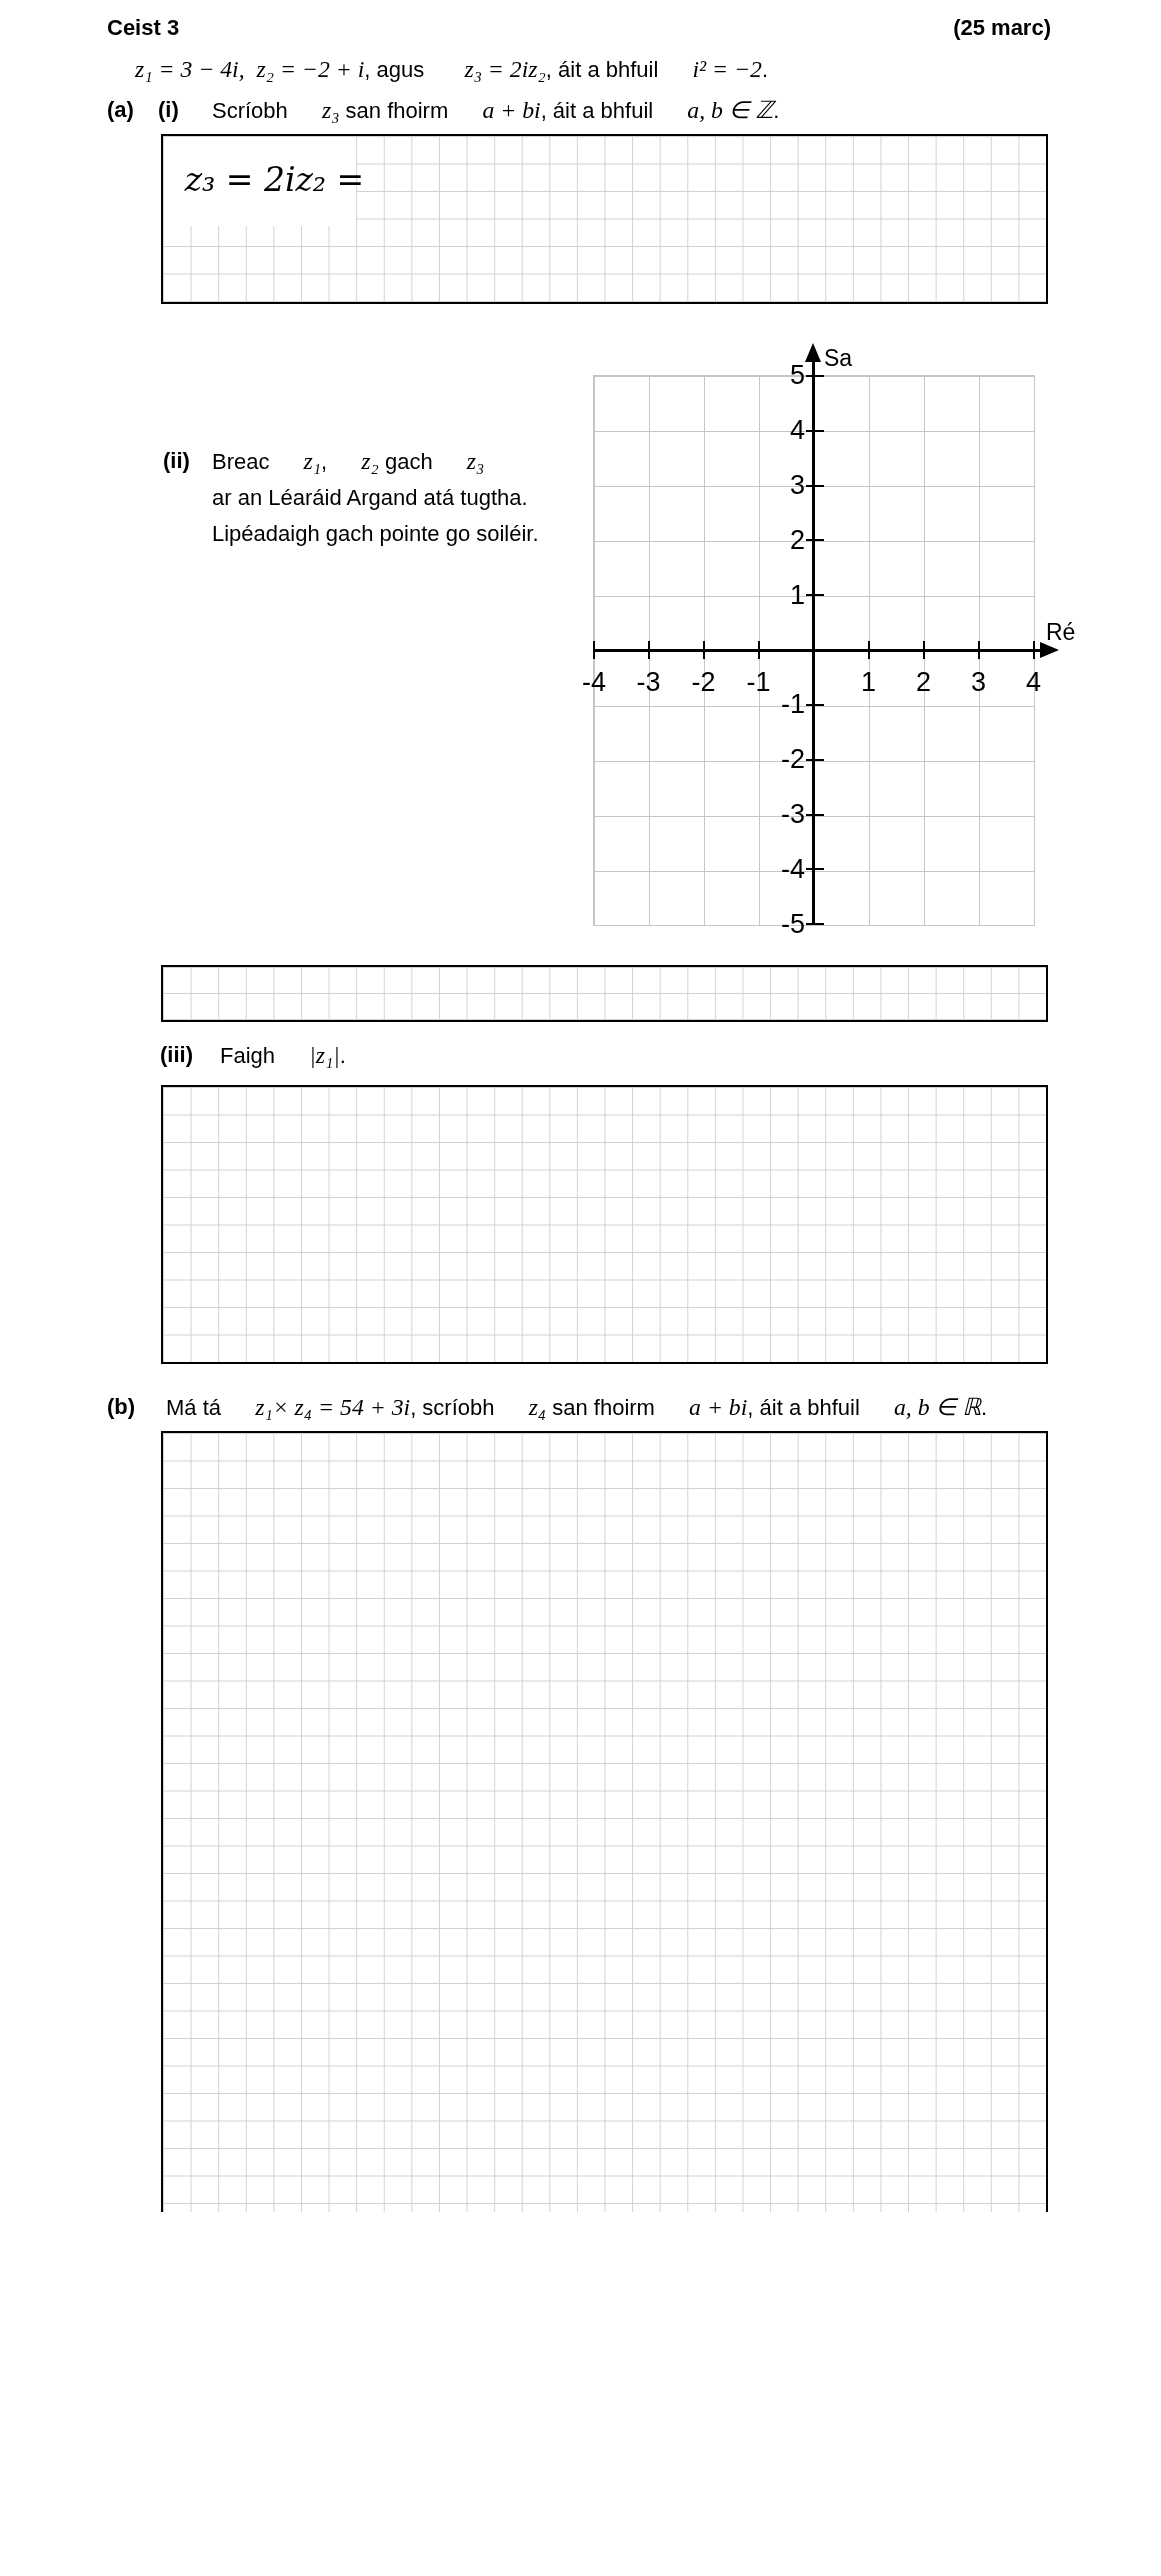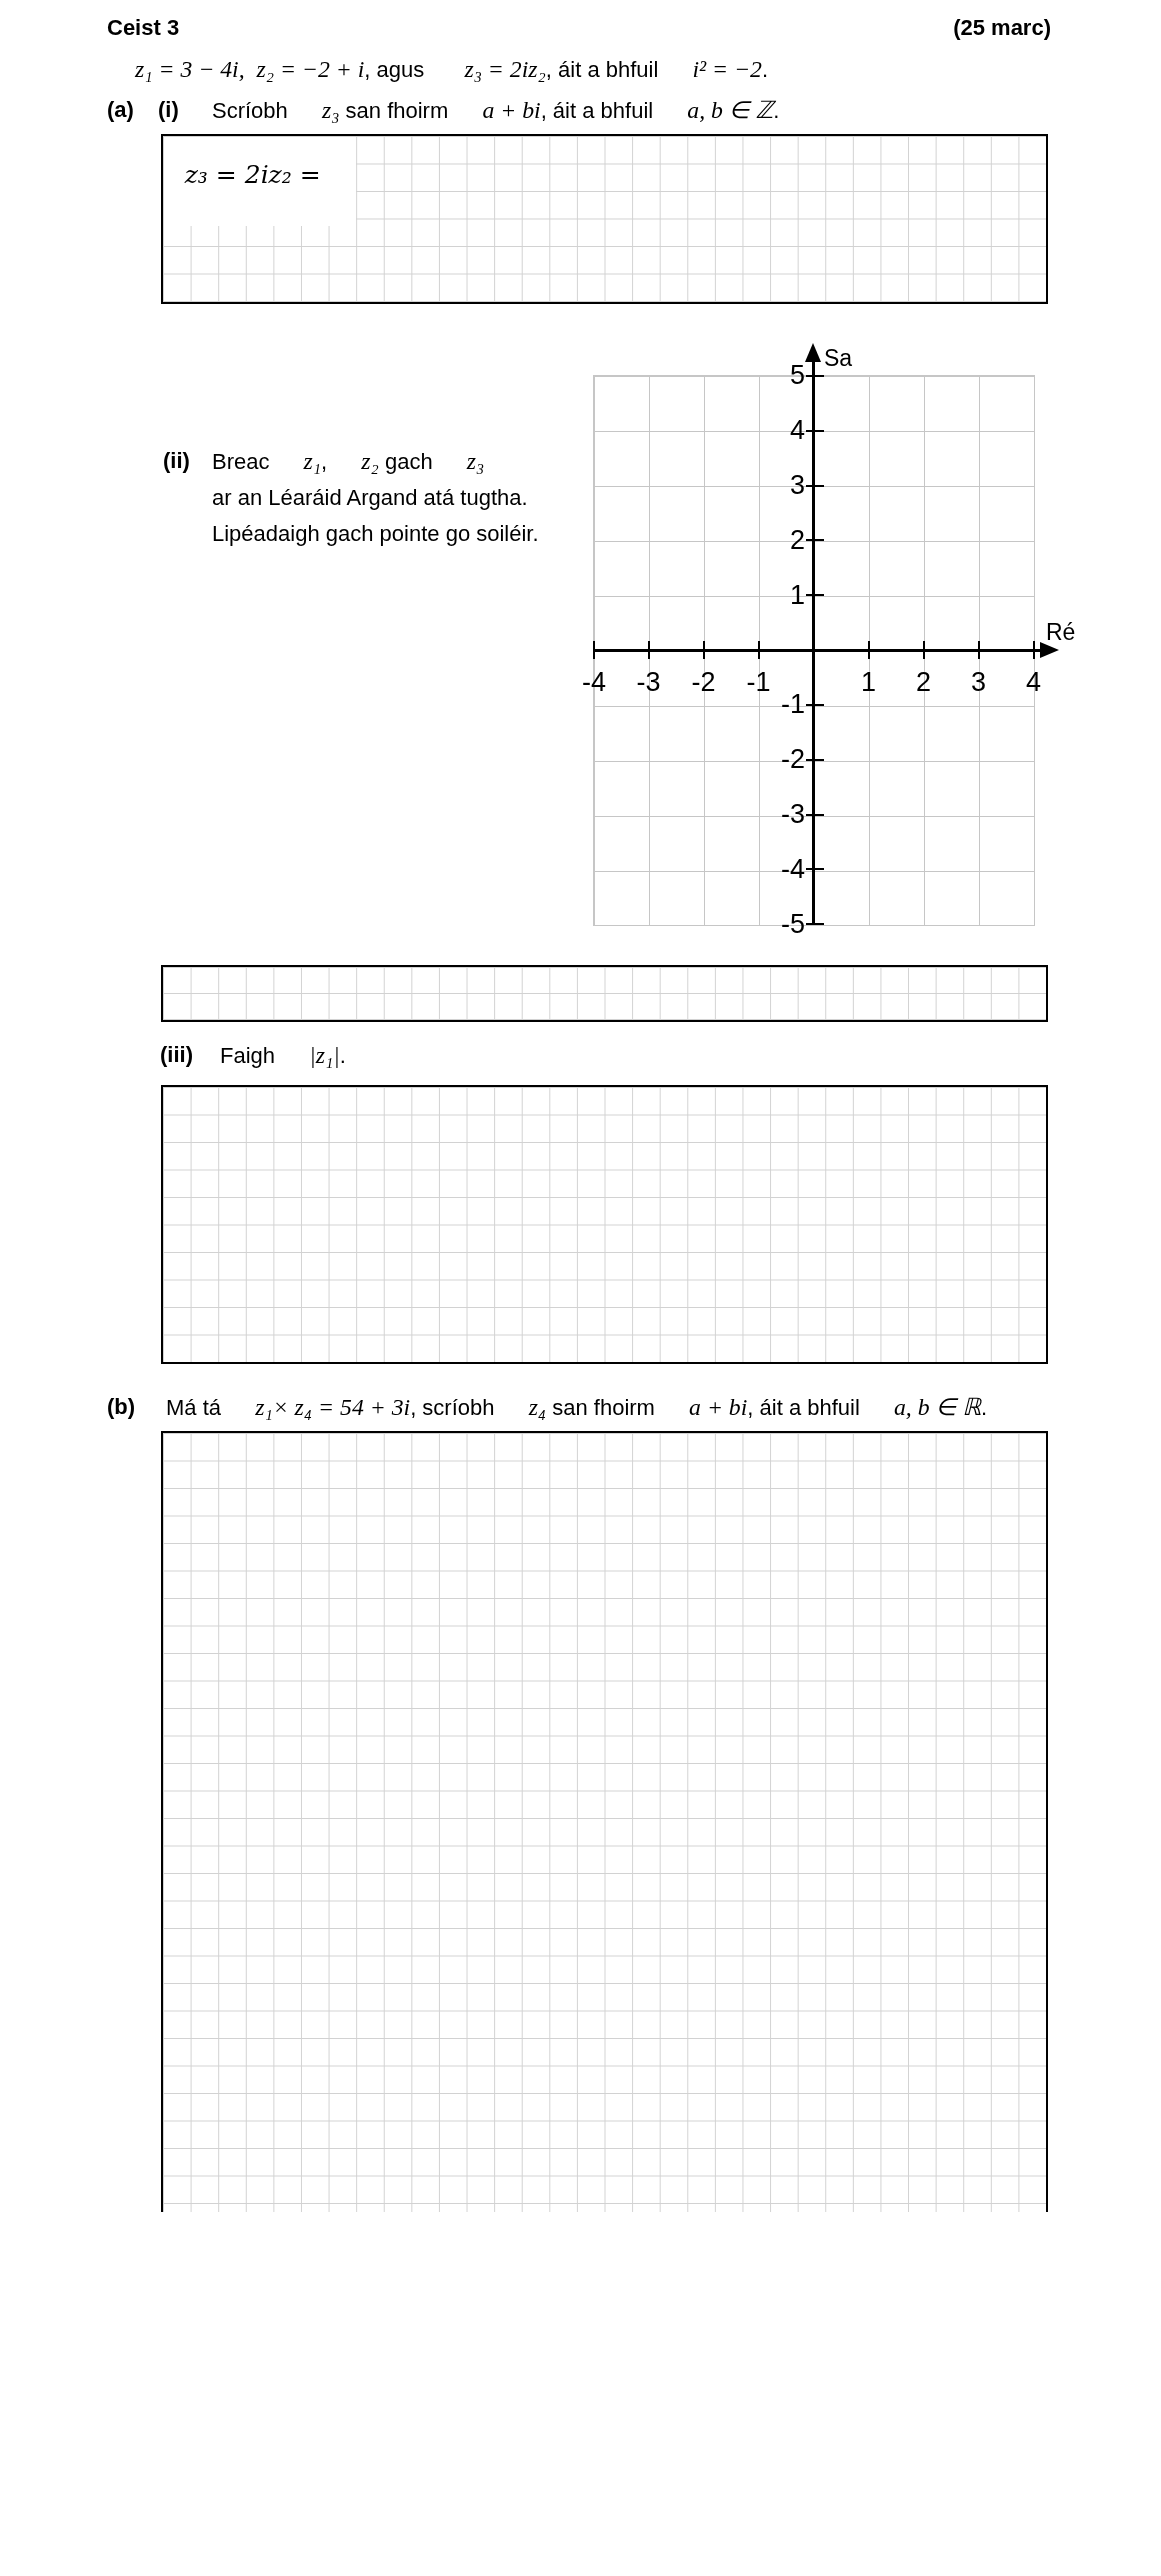--- a/index.html
+++ b/index.html
@@ -29,21 +29,21 @@
       linear-gradient(to right, #d2d2d2 1.3px, transparent 1.3px),
       linear-gradient(to bottom, #d2d2d2 1.3px, transparent 1.3px);
     background-size:27.6px 27.5px;
   }
   .box1-label-patch{
     position:absolute; left:162px; top:135px; width:192px; height:89px;
     background:#ffffff;
   }
   .box1-label-text{
     position:absolute; left:20.4px; top:23px;
-    font-family:"DejaVu Serif", serif; font-style:italic; font-size:25px;
+    font-family:"DejaVu Serif", serif; font-style:italic; font-size:33px;
     white-space:nowrap;
   }
   
   #argand{
     position:absolute; left:583px; top:375px; width:442px; height:551px;
     box-sizing:border-box;
     border:1.3px solid #c6c6c6;
     background-color:#fff;
     background-image:
       linear-gradient(to right, #c6c6c6 1.3px, transparent 1.3px),

